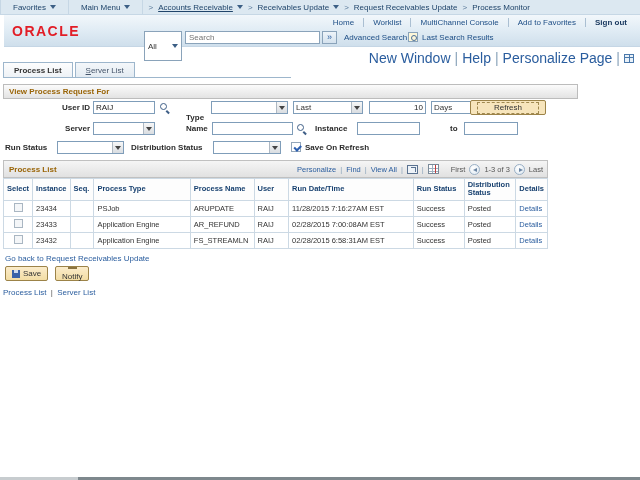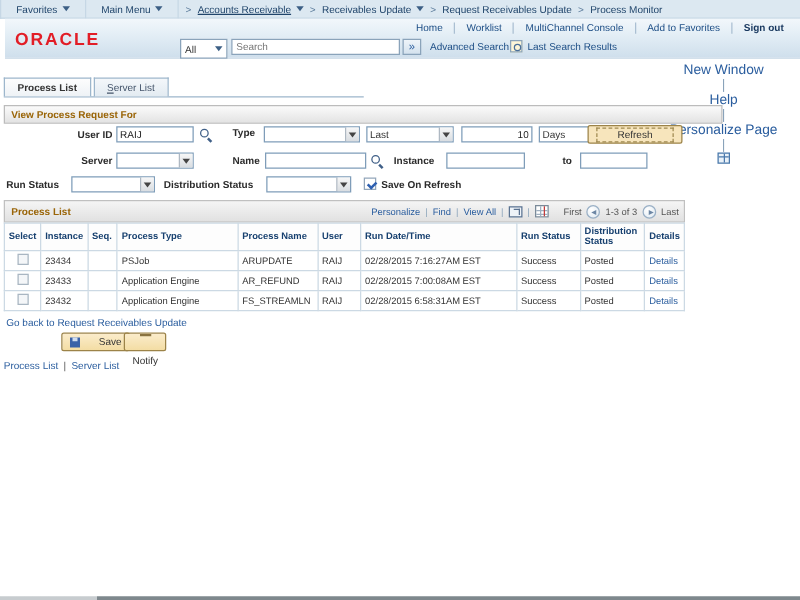--- a/index.html
+++ b/index.html
@@ -28,36 +28,36 @@
     background:linear-gradient(180deg,#f2f7fb 0%,#e2edf5 45%,#cfdfec 100%);
     border-bottom:1px solid #c5d6e5;
   }
   .logo { position:absolute; left:8px; top:8px; font-size:14px; font-weight:bold;
     color:#e21d26; letter-spacing:1.5px; }
   .toplinks { position:absolute; top:3px; right:8px; font-size:8px; display:flex; align-items:center; }
   .toplinks a { color:#1c4d85; text-decoration:none; padding:0 9px; }
   .toplinks a + a { border-left:1px solid #aabfd2; }
   .toplinks .signout { font-weight:bold; color:#17375e; }
   .searchrow { position:absolute; top:16px; left:0; width:640px; height:14px; font-size:8px; }
-  .scopebox { position:absolute; left:140px; top:0; width:38px; height:16px; background:#fff;
+  .scopebox { position:absolute; left:140px; top:0; width:38px; height:30px; background:#fff;
     border:1px solid #8aa3ba; display:flex; align-items:center; justify-content:space-between; padding:0 3px; }
   .searchbox { position:absolute; left:181px; top:0; width:135px; height:13px;
     border:1px solid #8aa3ba; background:#fff; font-size:8px; color:#777; padding:0 3px;
     font-family:"Liberation Sans", sans-serif; }
   .gobtn { position:absolute; left:318px; top:0; width:15px; height:13px;
     background:linear-gradient(#eef4f9,#d4e2ee); border:1px solid #8aa3ba;
     color:#2a5d9e; font-size:9px; line-height:11px; text-align:center; }
   .advsearch { position:absolute; left:340px; top:2px; color:#1c4d85; text-decoration:none; }
   .lsr-icon { position:absolute; left:404px; top:1px; width:10px; height:10px;
     background:#fdf6d8; border:1px solid #8aa3ba; }
   .lsr-icon::after { content:""; position:absolute; left:2px; top:2px; width:4px; height:4px;
     border:1px solid #4a6f9a; border-radius:50%; }
   .lsr-link { position:absolute; left:418px; top:2px; color:#1c4d85; text-decoration:none; }
   
-  .pageactions { position:absolute; top:50px; right:18px; font-size:11px; display:flex; align-items:center;flex-direction:column; }
+  .pageactions { position:absolute; top:50px; right:6px; font-size:14px; display:flex; align-items:center; }
   .pageactions a { color:#2a5d9e; text-decoration:none; }
   .pa-sep { color:#8aa3ba; margin:0 4px; }
   .grid-icon { width:10px; height:9px; border:1px solid #4a78ab; background:#e9f1f8; position:relative; }
   .grid-icon::before { content:""; position:absolute; left:0; right:0; top:2px; height:1px; background:#4a78ab; }
   .grid-icon::after { content:""; position:absolute; top:0; bottom:0; left:4px; width:1px; background:#4a78ab; }
   
   .tabstrip { position:absolute; top:62px; left:3px; width:288px; height:16px;
     border-bottom:1px solid #9db6cc; display:flex; align-items:flex-end; }
   .tab { height:15px; padding:0 10px; font-size:8px; display:flex; align-items:center;
     border:1px solid #9db6cc; border-bottom:none; margin-right:2px; cursor:default; }
@@ -120,21 +120,21 @@
     white-space:normal; line-height:1.1; height:18px; }
   table.grid td { height:16px; color:#333; background:#fff; }
   td.c-center { text-align:center; }
   .rowcb { display:inline-block; width:9px; height:9px; border:1px solid #a9b6c2; background:#f4f6f8; }
   .cell-link, a.dlink { color:#2a5d9e; text-decoration:none; }
   .dt { white-space:pre; }
   
   .goback { position:absolute; top:254px; left:5px; font-size:8px; color:#2a5d9e; text-decoration:none; }
   .pbtn { position:absolute; top:266px; height:15px; background:linear-gradient(#fbeccb,#f3dda4);
     border:1px solid #9c8348; border-radius:2px; font-size:8px; color:#333;
-    display:flex; align-items:center; gap:15px; padding:0 6px;margin-left:44px; }
+    display:flex; align-items:center; gap:3px; padding:0 6px; }
   .save-icon { width:8px; height:8px; background:#3a62a8; position:relative; }
   .save-icon::after { content:""; position:absolute; left:2px; top:0; width:4px; height:3px; background:#cfdcef; }
   .env-icon { width:9px; height:7px; background:#fdf3c9; border:1px solid #8a7340; position:relative; overflow:hidden; }
   .env-icon::before { content:""; position:absolute; top:-4px; left:0.5px; width:6px; height:6px;
     transform:rotate(45deg); border:1px solid #8a7340; background:#fdf3c9; }
   .footlinks { position:absolute; top:288px; left:3px; font-size:8px; }
   .footlinks a { color:#2a5d9e; text-decoration:none; }
   .fl-sep { color:#555; margin:0 2px; }
   
   .taskbar-sliver { position:absolute; left:0; bottom:0; width:640px; height:3px;
@@ -212,21 +212,21 @@
     <div class="tab inactive">
       <span class="tlabel">Server List</span>
     </div>
   </div>
 
   <div class="gbox-hdr">View Process Request For</div>
 
   <div class="flabel" style="left:30px; top:103px; width:60px; text-align:right;">User ID</div>
   <input class="finput" style="left: 93px; top: 101px; width: 62px;" value="RAIJ">
   <span class="mag" style="left:160px; top:103px;"></span>
-  <div class="flabel" style="left:186px; top:102px;">Type</div>
+  <div class="flabel" style="left:186px; top:113px;">Type</div>
   <div class="sel" style="left:211px; top:101px; width:77px;">
     <span class="val"></span>
     <span class="btn">
         <span class="caret"></span>
       </span>
   </div>
   <div class="sel" style="left:293px; top:101px; width:70px;">
     <span class="val">Last</span>
     <span class="btn">
         <span class="caret"></span>
@@ -323,21 +323,21 @@
       <th>Distribution Status</th>
       <th>Details</th>
     </tr>
     <tr>
       <td class="c-center"><span class="rowcb"></span></td>
       <td>23434</td>
       <td></td>
       <td>PSJob</td>
       <td class="cell-link">ARUPDATE</td>
       <td>RAIJ</td>
-      <td class="dt">02/28/2015  7:16:27AM EST</td>
+      <td class="dt">11/28/2015  7:16:27AM EST</td>
       <td>Success</td>
       <td>Posted</td>
       <td><a class="dlink">Details</a></td>
     </tr>
     <tr>
       <td class="c-center"><span class="rowcb"></span></td>
       <td>23433</td>
       <td></td>
       <td>Application Engine</td>
       <td>AR_REFUND</td>

